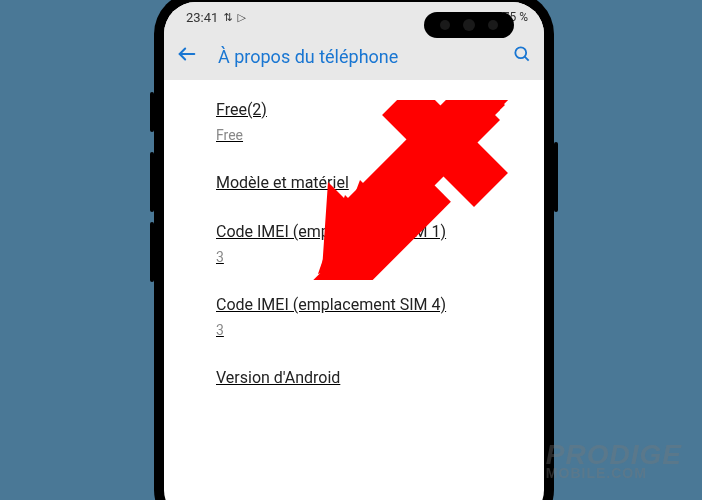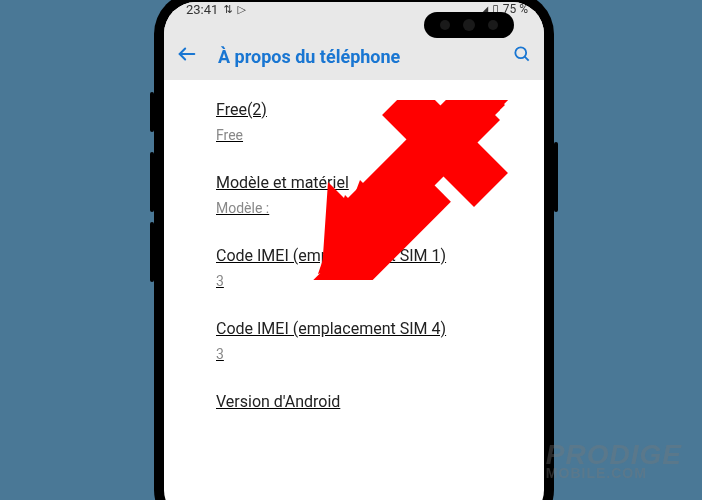--- a/index.html
+++ b/index.html
@@ -26,21 +26,21 @@
       height: 100%;
       background: #fff;
       border-radius: 32px;
       overflow: hidden;
       position: relative;
     }
     .status-bar {
       height: 30px;
       background: #e8e8e8;
       display: flex;
-      align-items: flex-start;
+      align-items: center;
       padding: 0 16px 0 22px;
       font-size: 13px;
       color: #333;
       gap: 6px;
     }
     .status-left { display: flex; align-items: center; gap: 5px; }
     .status-right { margin-left: auto; display: flex; align-items: center; gap: 4px; font-size: 12px; }
     .notch {
       position: absolute;
       top: 10px;
@@ -59,21 +59,21 @@
     .notch-dot.big { width: 12px; height: 12px; }
     .app-bar {
       height: 48px;
       background: #e8e8e8;
       display: flex;
       align-items: center;
       padding: 0 12px;
       gap: 20px;
     }
     .app-bar .back { color: #1976d2; }
-    .app-bar .title { color: #1976d2; font-size: 18px; font-weight: 700; flex: 1; }
+    .app-bar .title { color: #1976d2; font-size: 18px; font-weight: 400; flex: 1; }
     .app-bar .search { color: #1976d2; }
     .content {
       padding: 20px 0 0 52px;
       text-decoration: underline;
     }
     .list-item { margin-bottom: 30px; }
     .item-title { font-size: 16px; color: #222; margin-bottom: 4px; }
     .item-sub { font-size: 14px; color: #888; margin-top: 8px; }
     .phone-button {
       position: absolute;
@@ -152,21 +152,20 @@
       </span>
     </div>
 
     <div class="content">
       <div class="list-item">
         <div class="item-title">Free(2)</div>
         <div class="item-sub">Free</div>
       </div>
       <div class="list-item">
         <div class="item-title">Modèle et matériel</div>
-        <div class="item-sub">Modèle :</div>
       </div>
       <div class="list-item">
         <div class="item-title">Code IMEI (emplacement SIM 1)</div>
         <div class="item-sub">3</div>
       </div>
       <div class="list-item">
         <div class="item-title">Code IMEI (emplacement SIM 4)</div>
         <div class="item-sub">3</div>
       </div>
       <div class="list-item">

